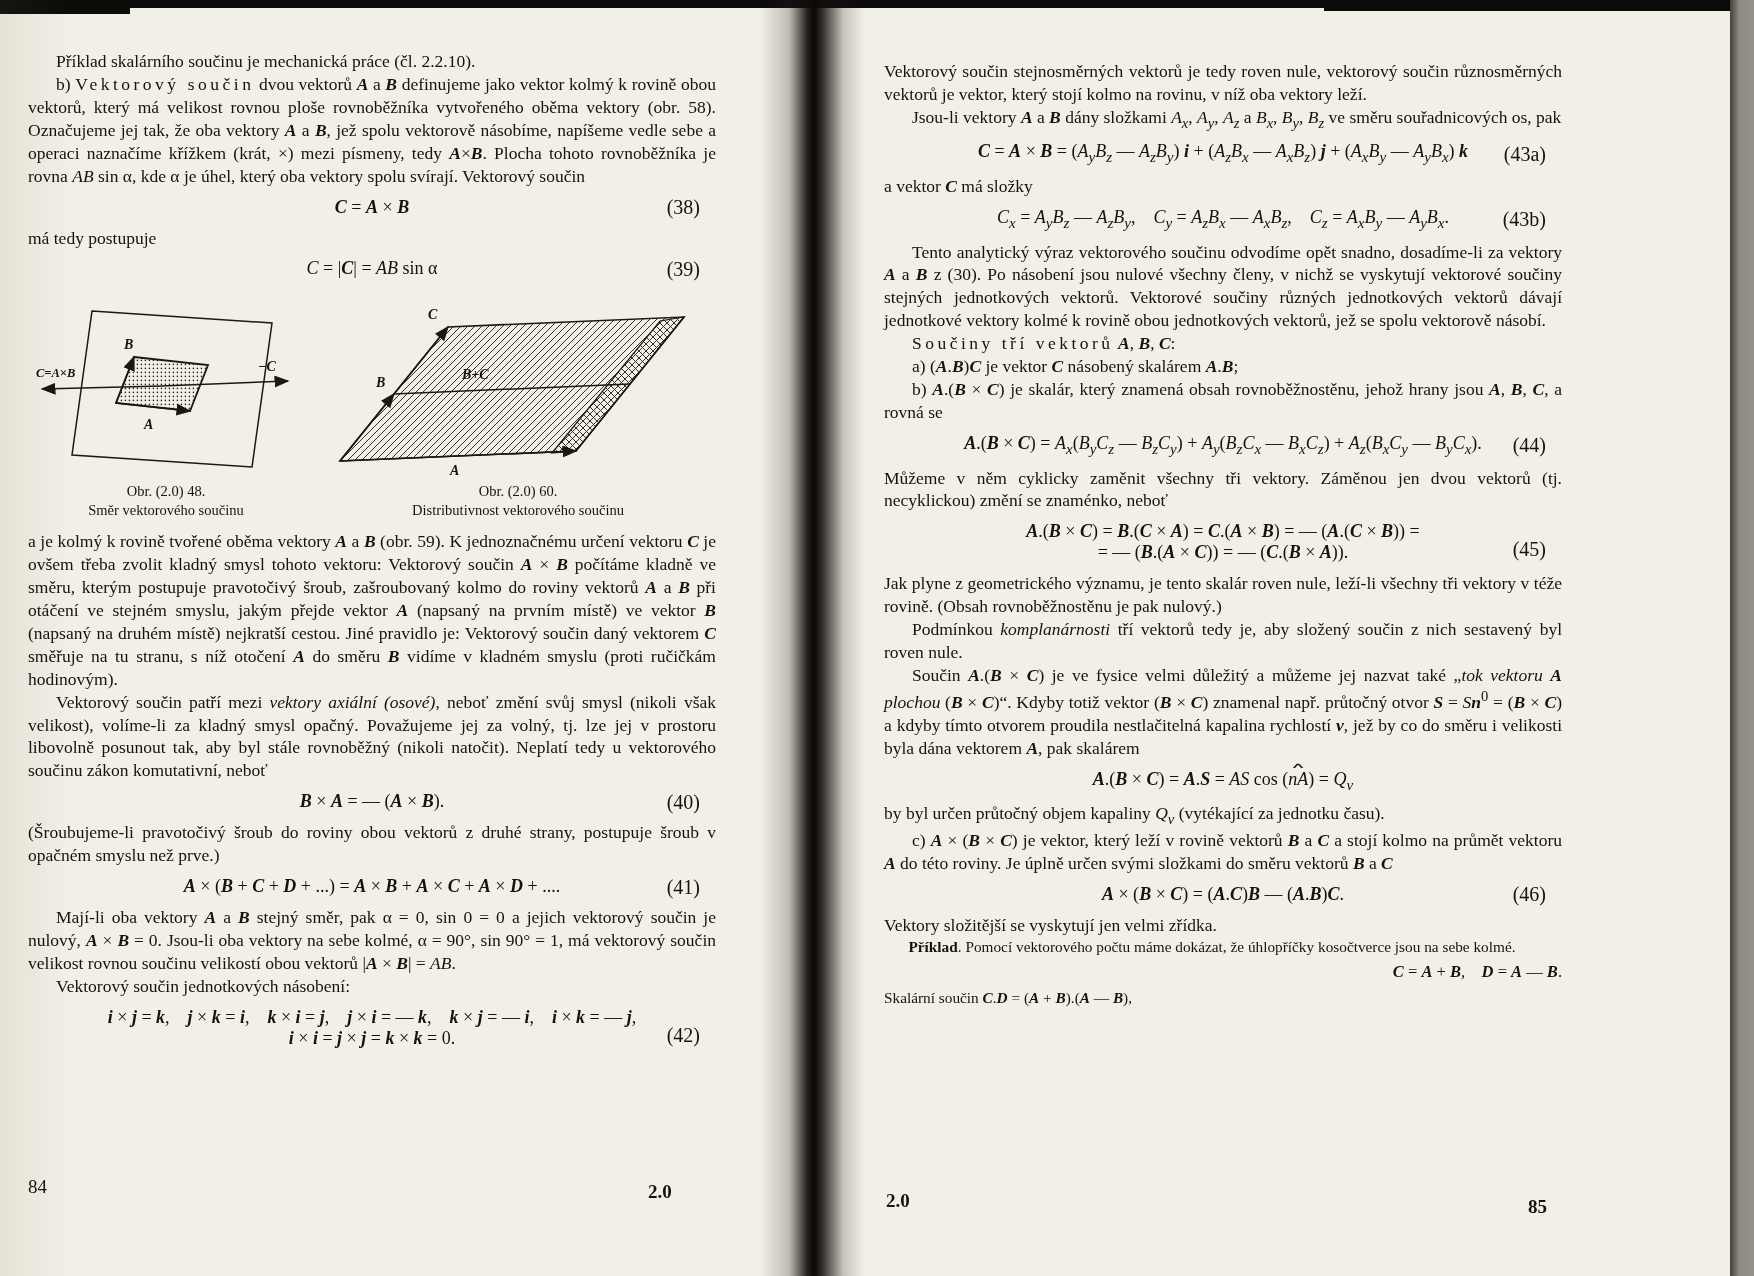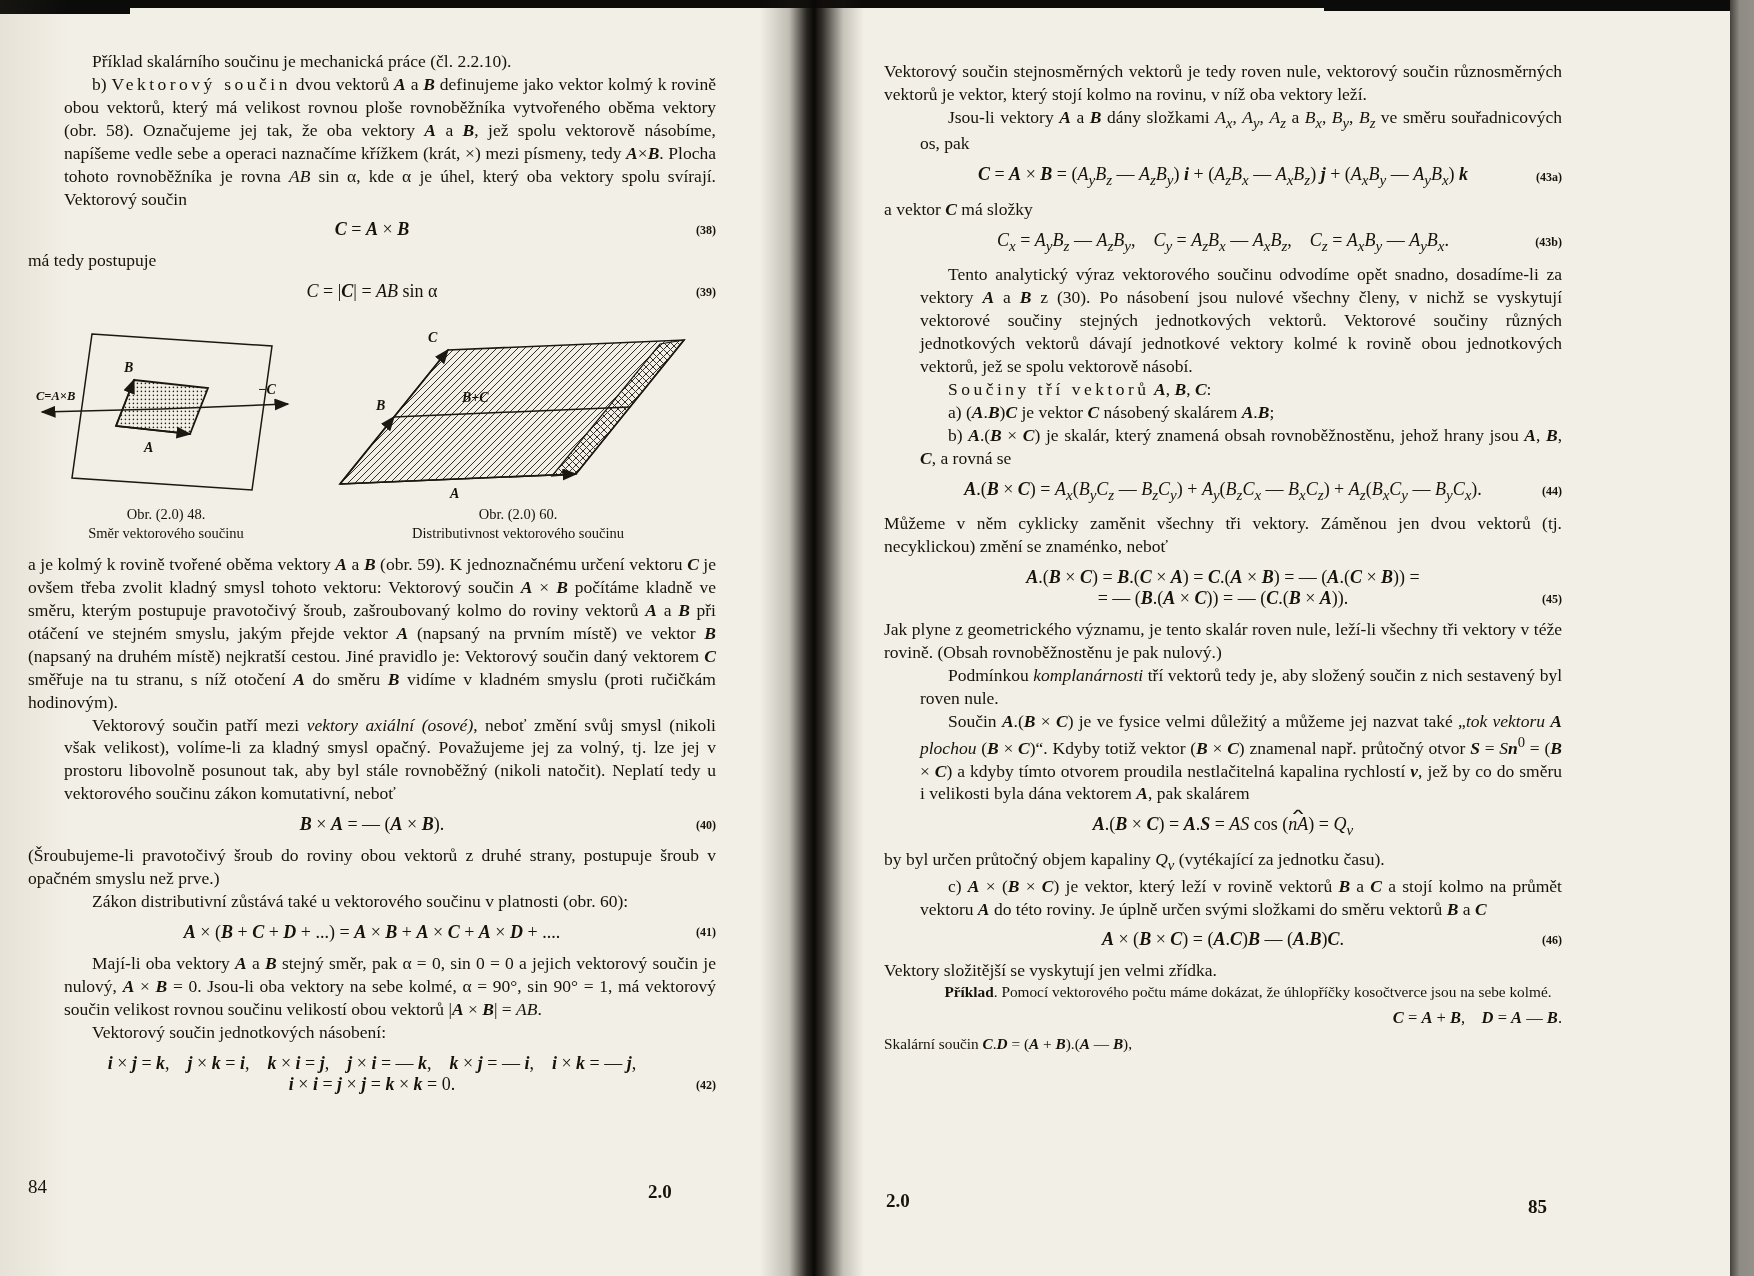--- a/index.html
+++ b/index.html
@@ -28,30 +28,30 @@
   }
   .page-shade{position:absolute;top:0;left:0;width:790px;height:100%;
     background:linear-gradient(90deg,rgba(120,110,90,.10) 0,rgba(0,0,0,0) 70px);}
 
   
   .col{position:absolute;}
   .col-left{left:28px;top:50px;width:688px;}
   .col-right{left:884px;top:60px;width:678px;}
 
   .p{font-size:17.5px;line-height:1.31;text-align:justify;margin:0;}
-  .ind{text-indent:1.6em;margin-left:36px;}
+  .ind{text-indent:1.6em;}
   .small{font-size:15.3px;line-height:1.3;}
   b{font-weight:bold;font-style:italic;}
   strong{font-weight:bold;font-style:normal;}
   .sp{letter-spacing:.2em;}
 
   .eq{position:relative;text-align:center;font-size:18px;margin:9px 0;}
   .eq-tight{margin:6px 0;text-align:right;}
   .eq-line{display:block;}
-  .eq-num{position:absolute;right:0;top:50%;transform:translateY(-50%);font-size:12px;font-style:normal;font-weight:bold;}
+  .eq-num{position:absolute;right:16px;top:50%;transform:translateY(-50%);font-size:20px;font-style:normal;font-weight:normal;}
   .eq-num-line2{top:auto;bottom:2px;transform:none;}
 
   .hat{position:relative;display:inline-block;}
   .hat::before{content:"\2227";position:absolute;left:50%;top:-0.78em;
     transform:translateX(-50%) scaleY(.55) scaleX(1.7);font-size:.72em;font-style:normal;}
 
   
   .figrow{display:flex;justify-content:space-between;align-items:flex-end;margin:16px 4px 10px 4px;}
   .fig{text-align:center;}
   .figcap{font-size:14.5px;line-height:1.3;margin-top:5px;}
@@ -150,21 +150,20 @@
 
   <p class="p">a je kolmý k rovině tvořené oběma vektory <b>A</b> a <b>B</b> (obr. 59). K jednoznačnému určení vektoru <b>C</b> je ovšem třeba zvolit kladný smysl tohoto vektoru: Vektorový součin <b>A</b> × <b>B</b> počítáme kladně ve směru, kterým postupuje pravotočivý šroub, zašroubovaný kolmo do roviny vektorů <b>A</b> a <b>B</b> při otáčení ve stejném smyslu, jakým přejde vektor <b>A</b> (napsaný na prvním místě) ve vektor <b>B</b> (napsaný na druhém místě) nejkratší cestou. Jiné pravidlo je: Vektorový součin daný vektorem <b>C</b> směřuje na tu stranu, s níž otočení <b>A</b> do směru <b>B</b> vidíme v kladném smyslu (proti ručičkám hodinovým).</p>
   <p class="p ind">Vektorový součin patří mezi <i>vektory axiální (osové)</i>, neboť změní svůj smysl (nikoli však velikost), volíme-li za kladný smysl opačný. Považujeme jej za volný, tj. lze jej v prostoru libovolně posunout tak, aby byl stále rovnoběžný (nikoli natočit). Neplatí tedy u vektorového součinu zákon komutativní, neboť</p>
 
   <div class="eq">
     <span class="eq-body"><b>B</b> × <b>A</b> = — (<b>A</b> × <b>B</b>).</span>
     <span class="eq-num">(40)</span>
   </div>
 
   <p class="p">(Šroubujeme-li pravotočivý šroub do roviny obou vektorů z druhé strany, postupuje šroub v opačném smyslu než prve.)</p>
-  <p class="p ind">Zákon distributivní zůstává také u vektorového součinu v platnosti (obr. 60):</p>
 
   <div class="eq">
     <span class="eq-body"><b>A</b> × (<b>B</b> + <b>C</b> + <b>D</b> + ...) = <b>A</b> × <b>B</b> + <b>A</b> × <b>C</b> + <b>A</b> × <b>D</b> + ....</span>
     <span class="eq-num">(41)</span>
   </div>
 
   <p class="p ind">Mají-li oba vektory <b>A</b> a <b>B</b> stejný směr, pak α = 0, sin 0 = 0 a jejich vektorový součin je nulový, <b>A</b> × <b>B</b> = 0. Jsou-li oba vektory na sebe kolmé, α = 90°, sin 90° = 1, má vektorový součin velikost rovnou součinu velikostí obou vektorů |<b>A</b> × <b>B</b>| = <i>AB</i>.</p>
   <p class="p ind">Vektorový součin jednotkových násobení:</p>
 
   <div class="eq">

